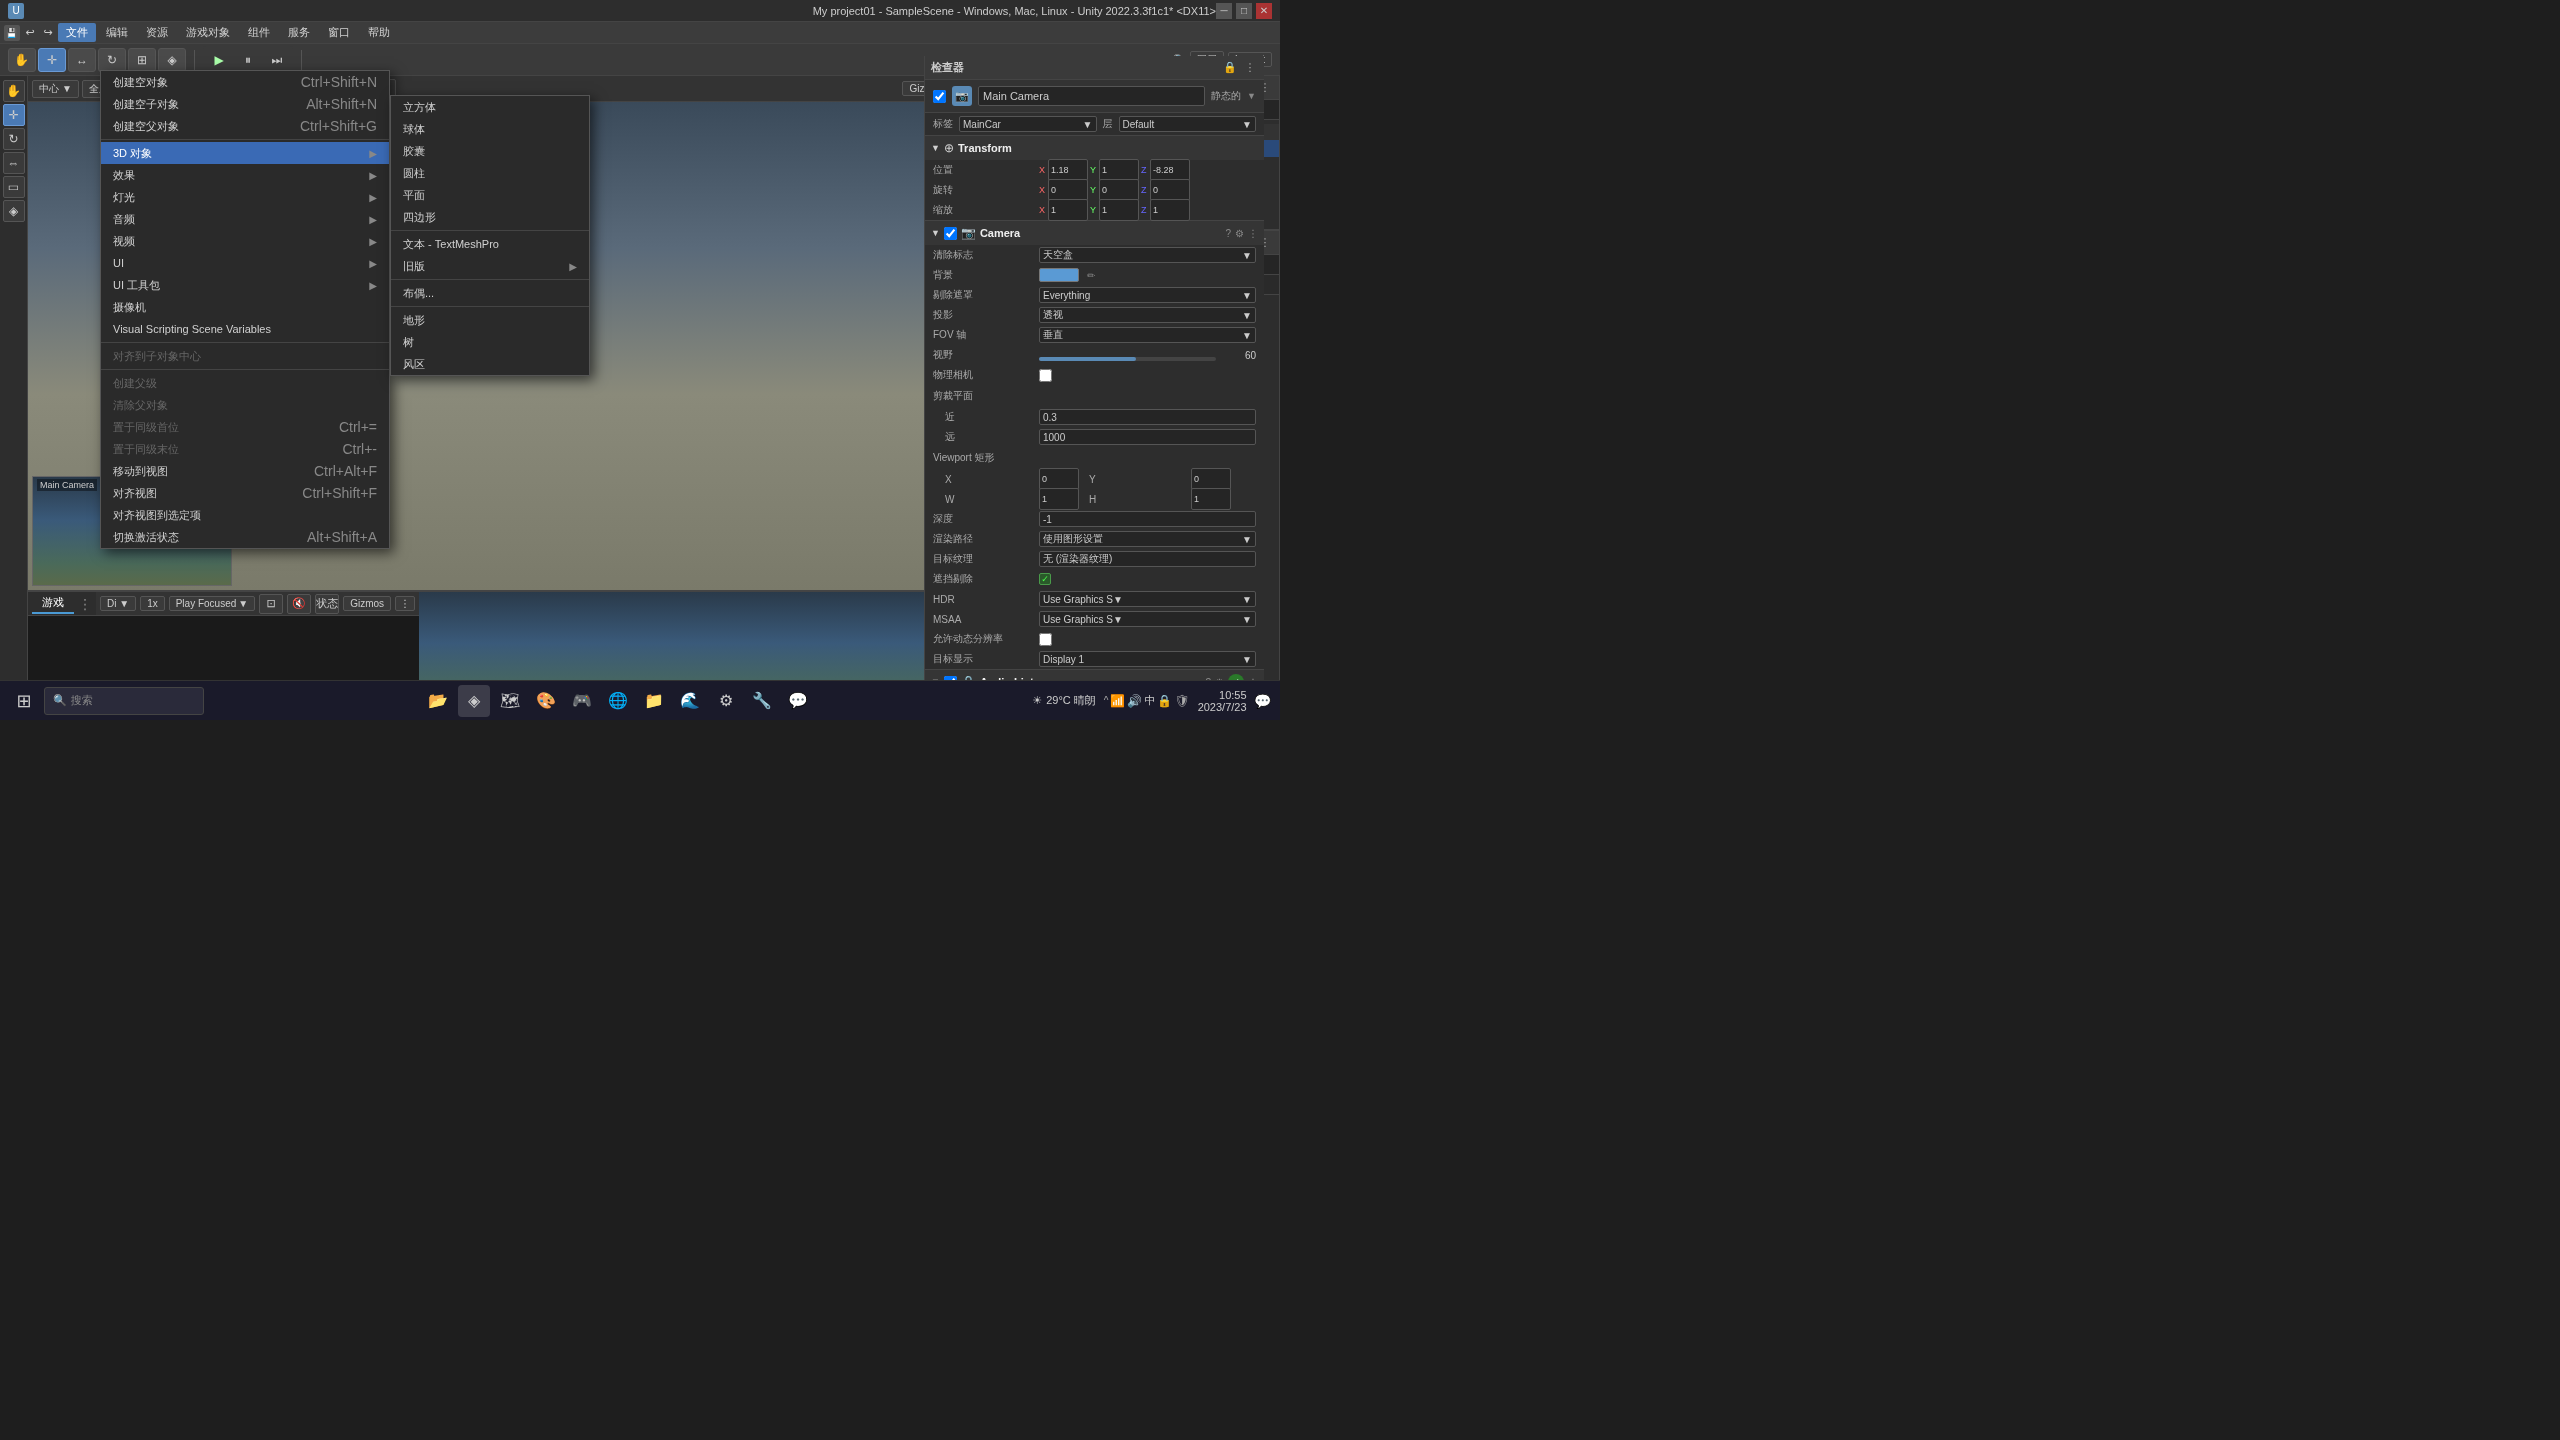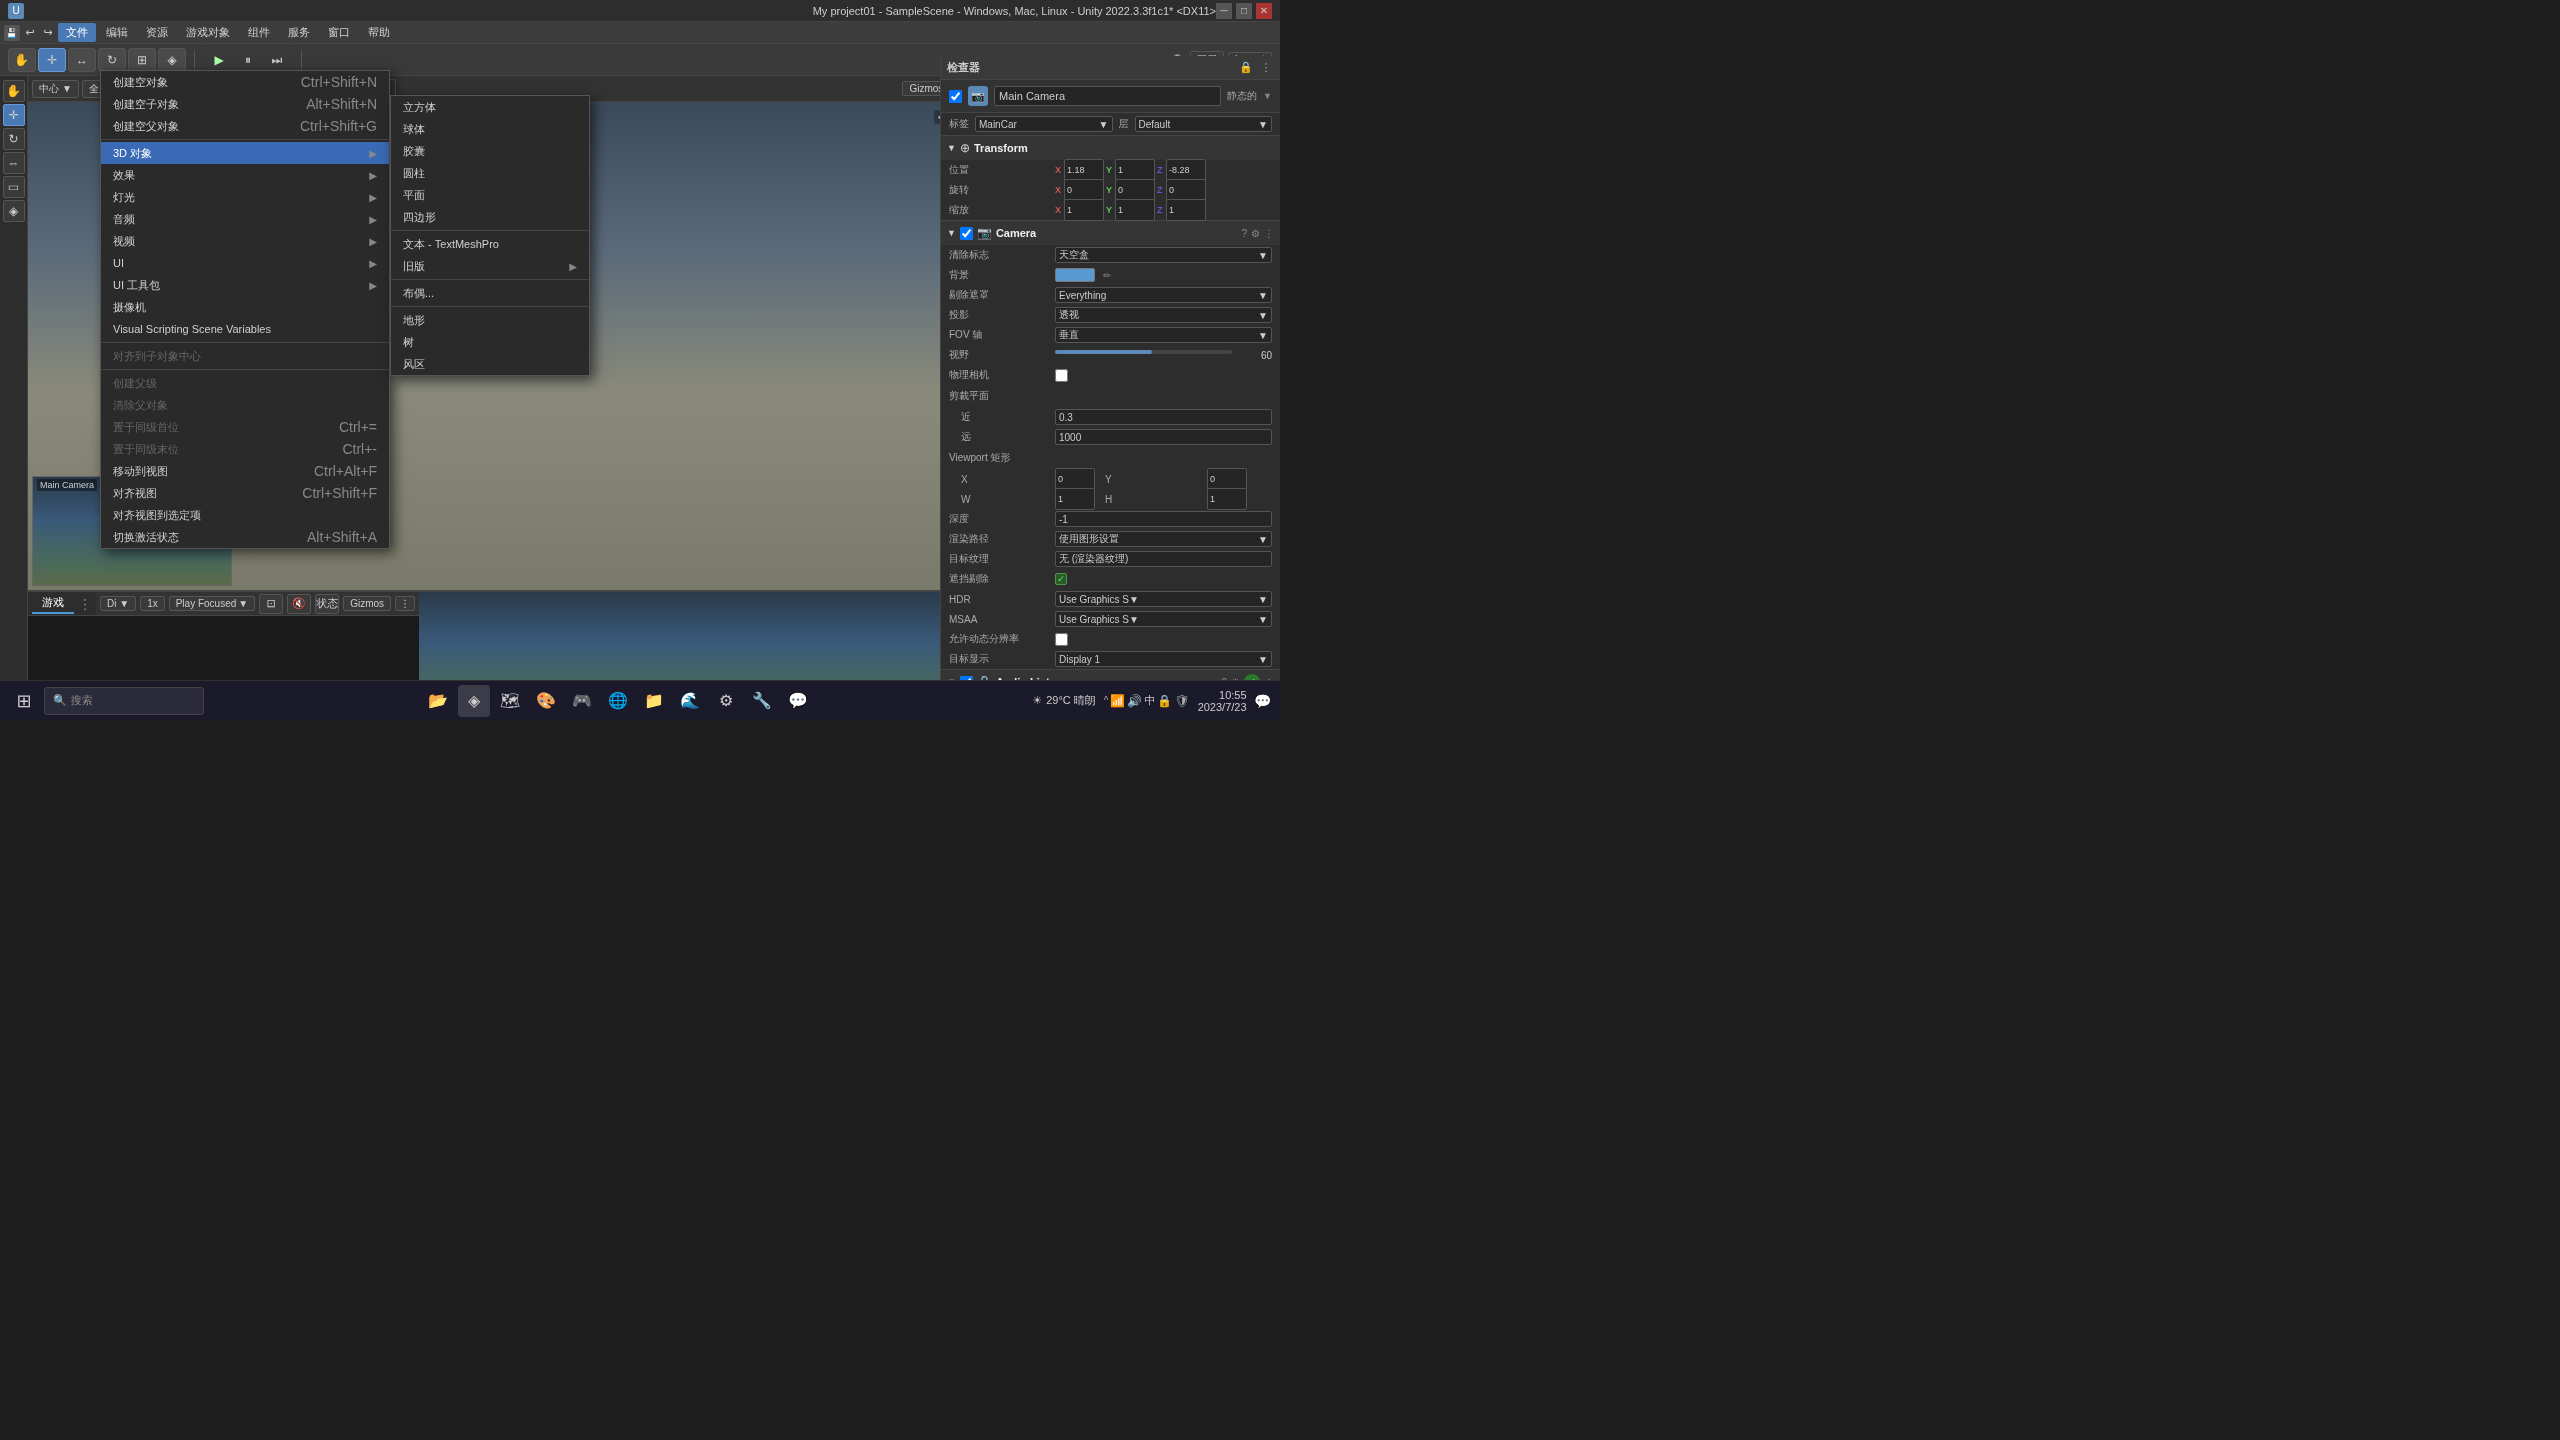--- a/index.html
+++ b/index.html
@@ -289,21 +289,21 @@
       border-radius: 3px;
       width: 60px;
     }
     .project-grid-label { font-size: 10px; color: #ccc; text-align: center; }
 
     
     #inspector-panel {
       width: 340px;
       background: #2d2d2d;
       position: absolute;
-      right: 0;
+      right: 16px;
       top: 56px;
       bottom: 0;
       border-left: 1px solid #444;
       overflow-y: auto;
     }
     .inspector-header {
       height: 24px;
       background: #3a3a3a;
       display: flex;
       align-items: center;
@@ -559,21 +559,21 @@
       display: flex;
       align-items: center;
       justify-content: center;
       font-size: 9px;
       color: #4aff4a;
     }
 
     .slider-container {
       flex: 1;
       display: flex;
-      align-items: flex-start;
+      align-items: flex-end;
       gap: 12px;
     }
     .slider-track {
       flex: 1;
       height: 4px;
       background: #444;
       border-radius: 2px;
       position: relative;
     }
     .slider-fill {

